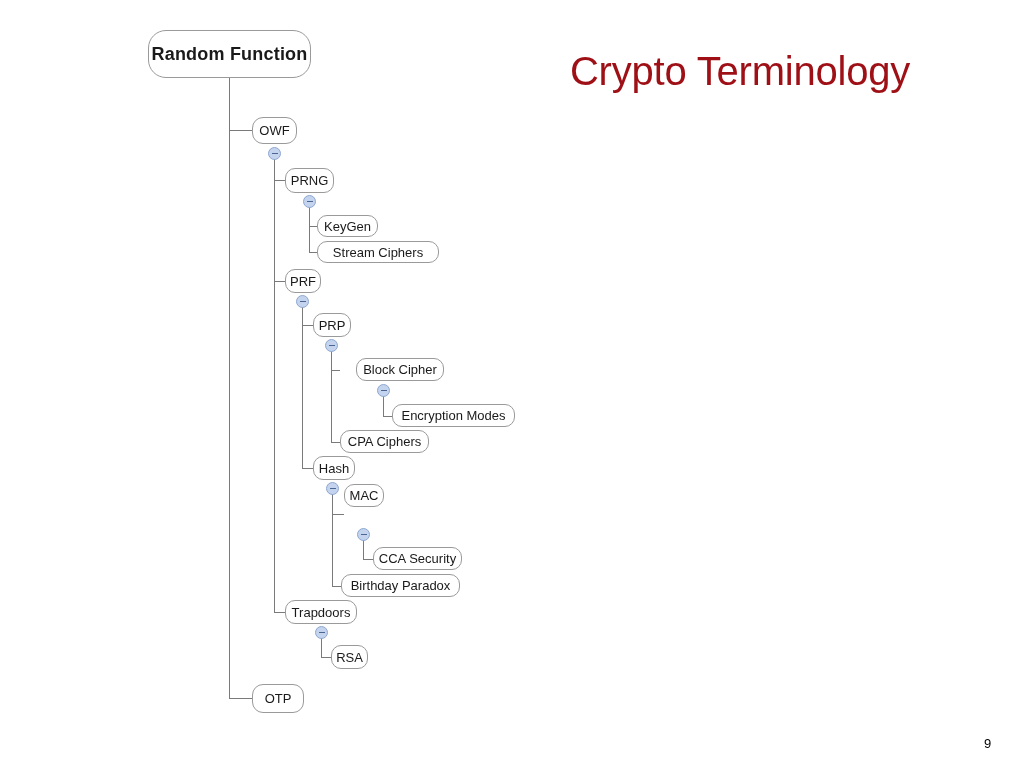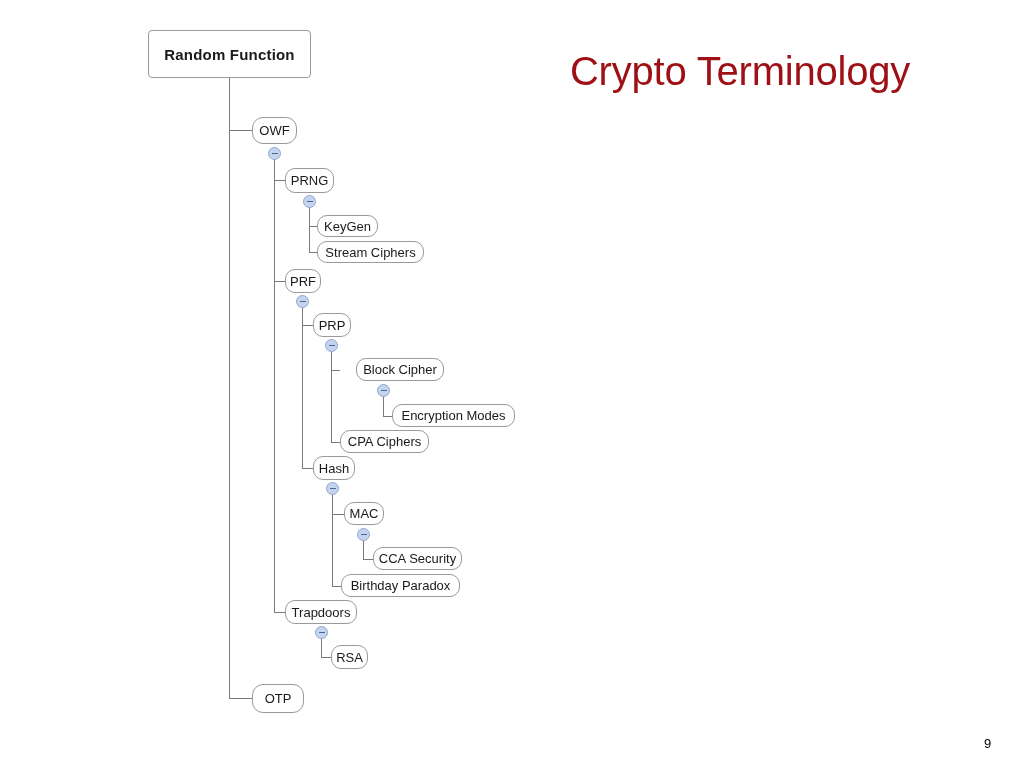--- a/index.html
+++ b/index.html
@@ -68,22 +68,22 @@
     line-height: 1;
     display: flex;
     align-items: center;
     justify-content: center;
     padding: 0 7px;
     white-space: nowrap;
     z-index: 3;
   }
 
   .node.root {
-    border-radius: 4px;
-    font-size: 15px;
+    border-radius: 18px;
+    font-size: 18px;
     font-weight: bold;
     letter-spacing: 0.2px;
     border-color: #8f8f8f;
   }
 
   .node.pill {
     border-radius: 11px;
   }
 
   
@@ -153,42 +153,42 @@
       </div>
       <div class="node pill" style="left: 252px; top: 117px; width: 45px; height: 27px; border-color: rgb(154, 154, 154);">
         <span>OWF</span>
       </div>
       <div class="node" style="left: 285px; top: 168px; width: 49px; height: 25px; border-color: rgb(154, 154, 154);">
         <span>PRNG</span>
       </div>
       <div class="node" style="left: 317px; top: 215px; width: 61px; height: 22px; border-color: rgb(154, 154, 154);">
         <span>KeyGen</span>
       </div>
-      <div class="node" style="left: 317px; top: 241px; width: 107px; height: 22px; border-color: rgb(154, 154, 154);">
+      <div class="node" style="left: 317px; top: 241px; width: 122px; height: 22px; border-color: rgb(154, 154, 154);">
         <span>Stream Ciphers</span>
       </div>
       <div class="node" style="left: 285px; top: 269px; width: 36px; height: 24px; border-color: rgb(154, 154, 154);">
         <span>PRF</span>
       </div>
       <div class="node" style="left: 313px; top: 313px; width: 38px; height: 24px; border-color: rgb(154, 154, 154);">
         <span>PRP</span>
       </div>
       <div class="node" style="left: 340px; top: 358px; width: 88px; height: 23px; border-color: rgb(154, 154, 154); margin-left: 16px;">
         <span>Block Cipher</span>
       </div>
       <div class="node" style="left: 392px; top: 404px; width: 123px; height: 23px; border-color: rgb(154, 154, 154);">
         <span>Encryption Modes</span>
       </div>
       <div class="node" style="left: 340px; top: 430px; width: 89px; height: 23px; border-color: rgb(154, 154, 154);">
         <span>CPA Ciphers</span>
       </div>
       <div class="node" style="left: 313px; top: 456px; width: 42px; height: 24px; border-color: rgb(154, 154, 154);">
         <span>Hash</span>
       </div>
-      <div class="node" style="left: 344px; top: 502px; width: 40px; height: 23px; border-color: rgb(154, 154, 154);">
+      <div class="node" style="left: 344px; top: 484px; width: 40px; height: 23px; border-color: rgb(154, 154, 154);">
         <span>MAC</span>
       </div>
       <div class="node" style="left: 373px; top: 547px; width: 89px; height: 23px; border-color: rgb(154, 154, 154);">
         <span>CCA Security</span>
       </div>
       <div class="node" style="left: 341px; top: 574px; width: 119px; height: 23px; border-color: rgb(154, 154, 154);">
         <span>Birthday Paradox</span>
       </div>
       <div class="node" style="left: 285px; top: 600px; width: 72px; height: 24px; border-color: rgb(154, 154, 154);">
         <span>Trapdoors</span>

